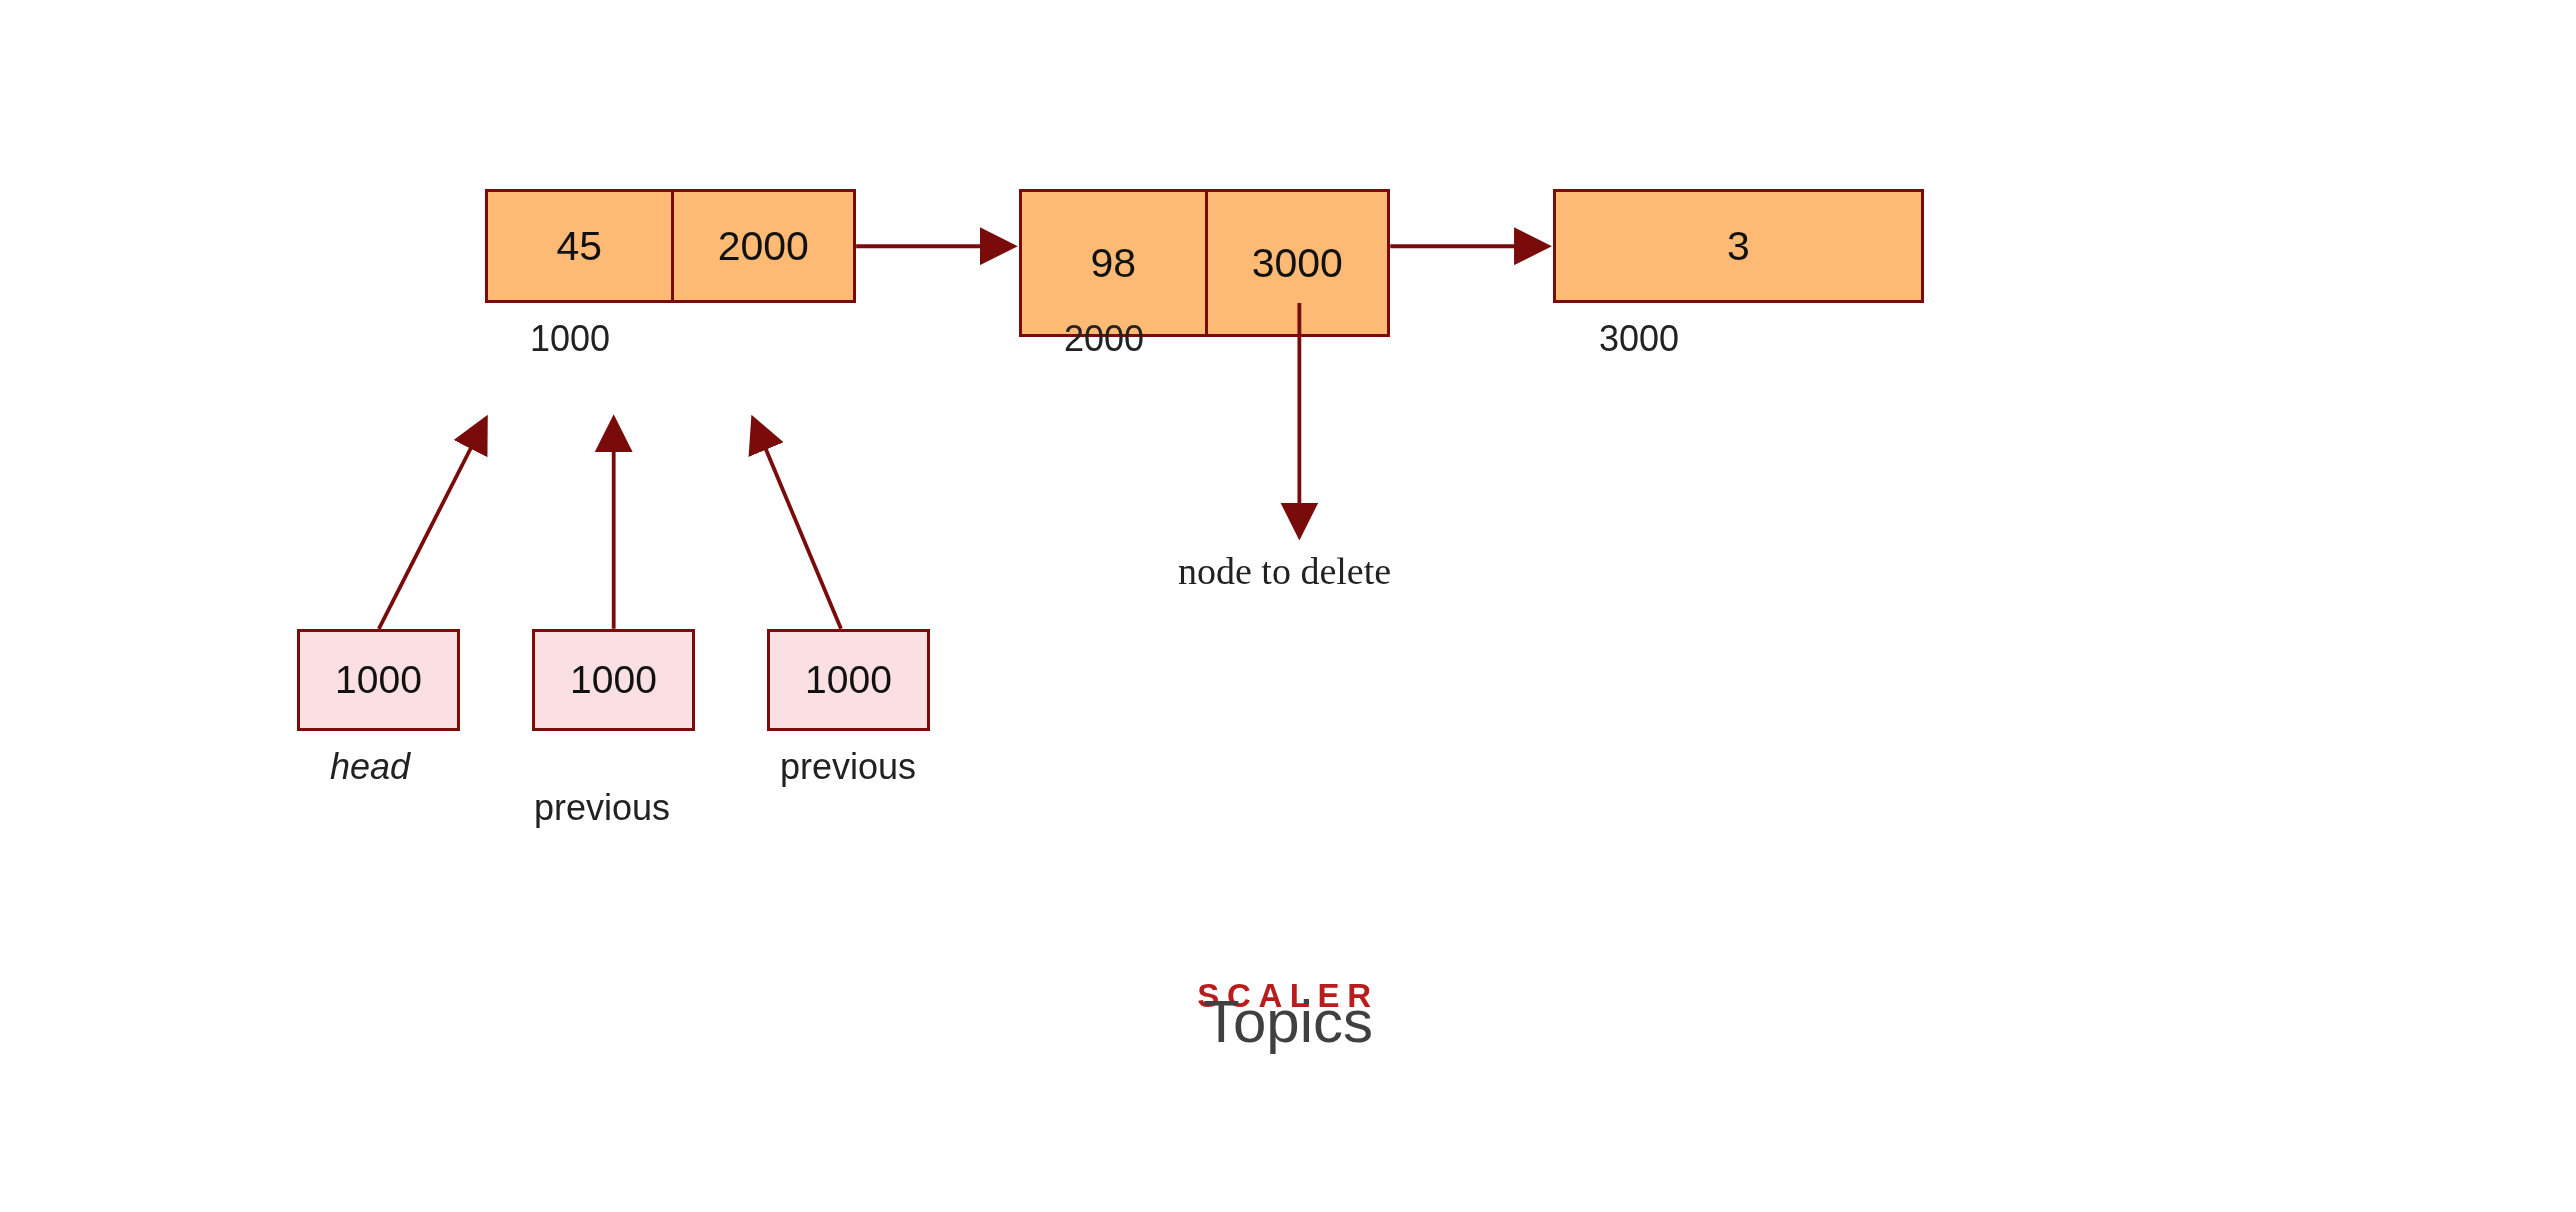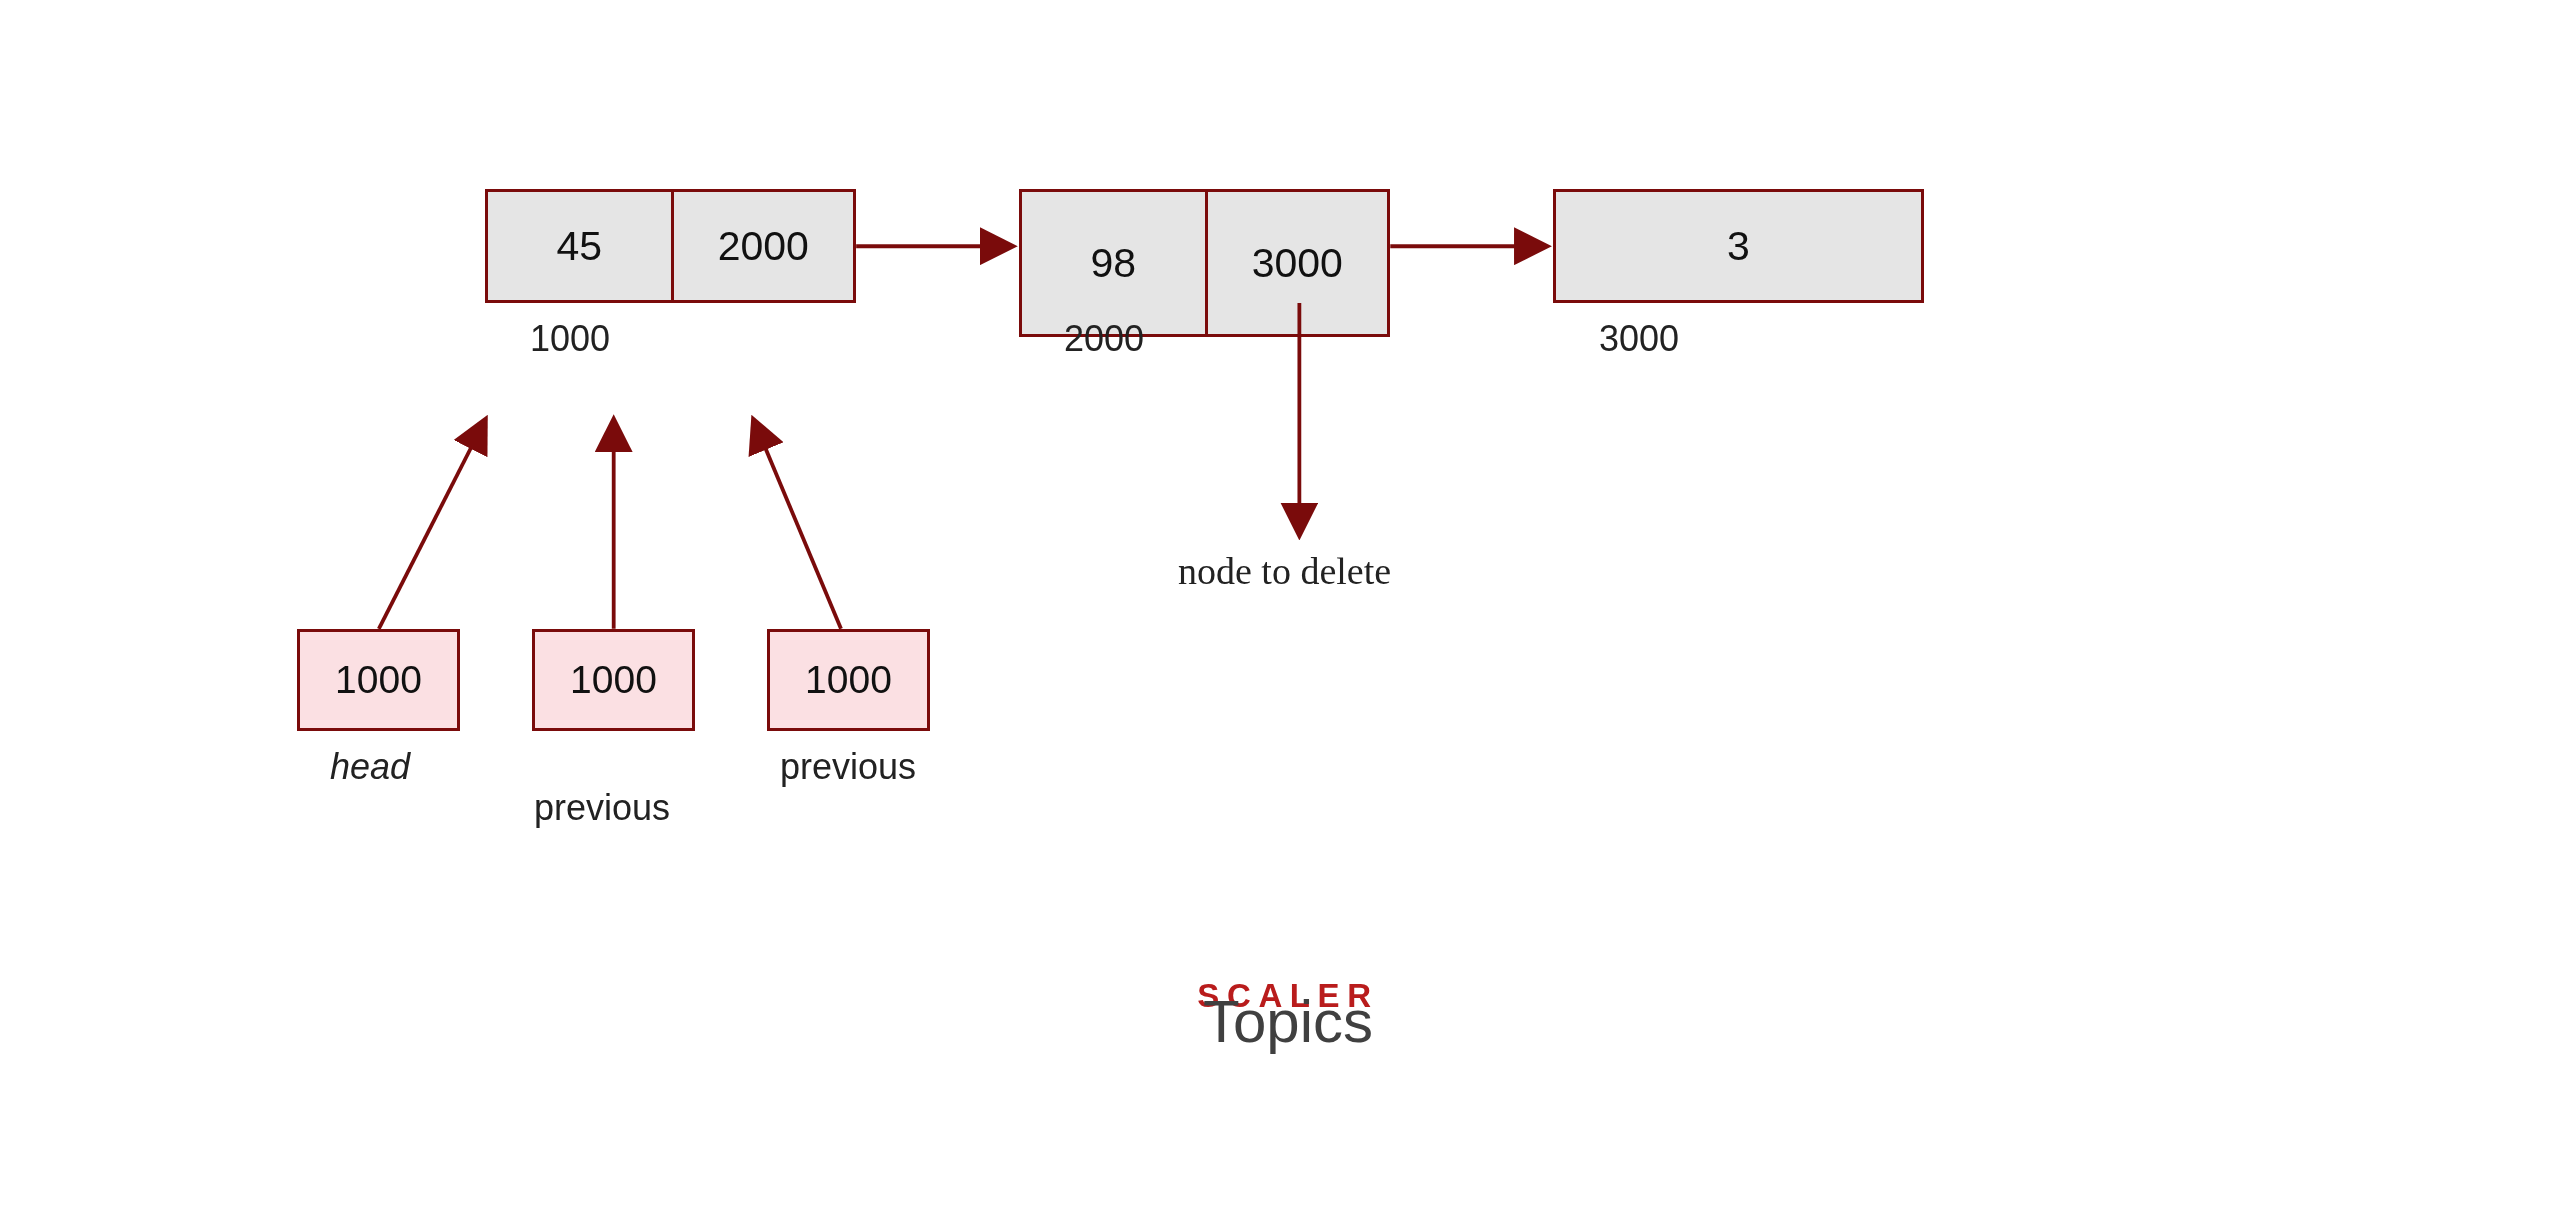--- a/index.html
+++ b/index.html
@@ -13,21 +13,21 @@
   }
   .canvas {
     position: relative;
     width: 2576px;
     height: 1213px;
   }
   .node {
     position: absolute;
     display: flex;
     border: 3px solid #7a0b0b;
-    background: #e5e5e5;
+    background: #fdba74;
     box-sizing: border-box;
   }
   .node .cell {
     flex: 1 1 50%;
     display: flex;
     align-items: center;
     justify-content: center;
     font-size: 41px;
     color: #111;
     box-sizing: border-box;

